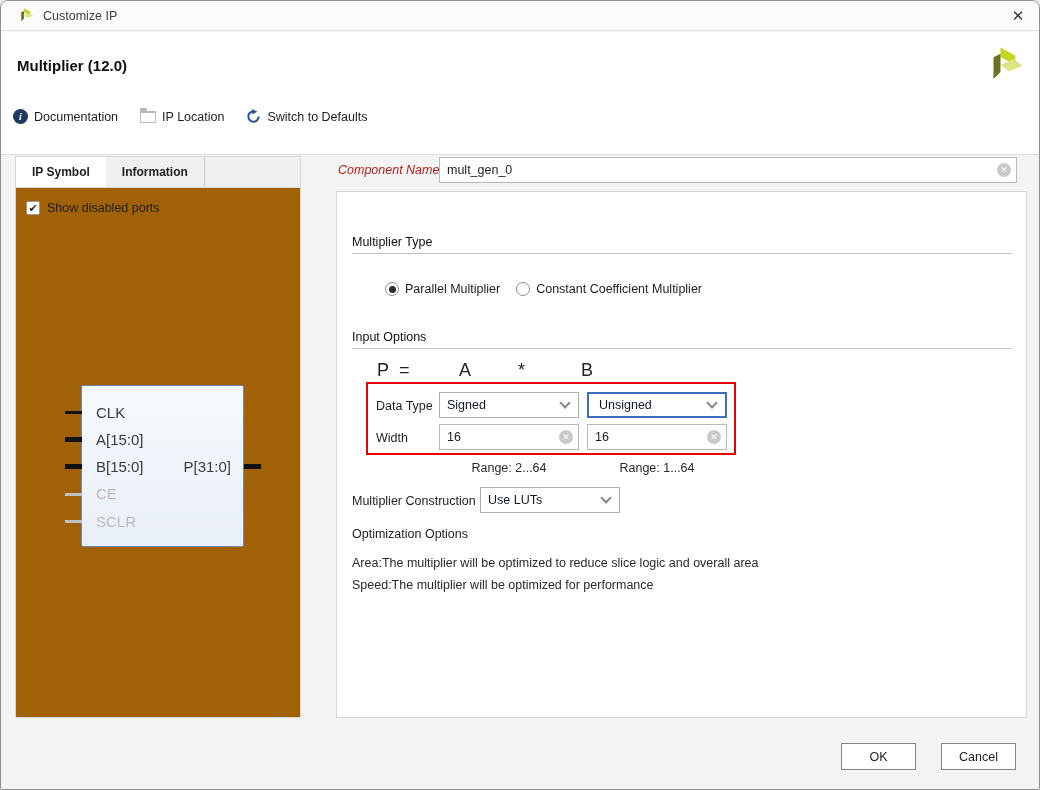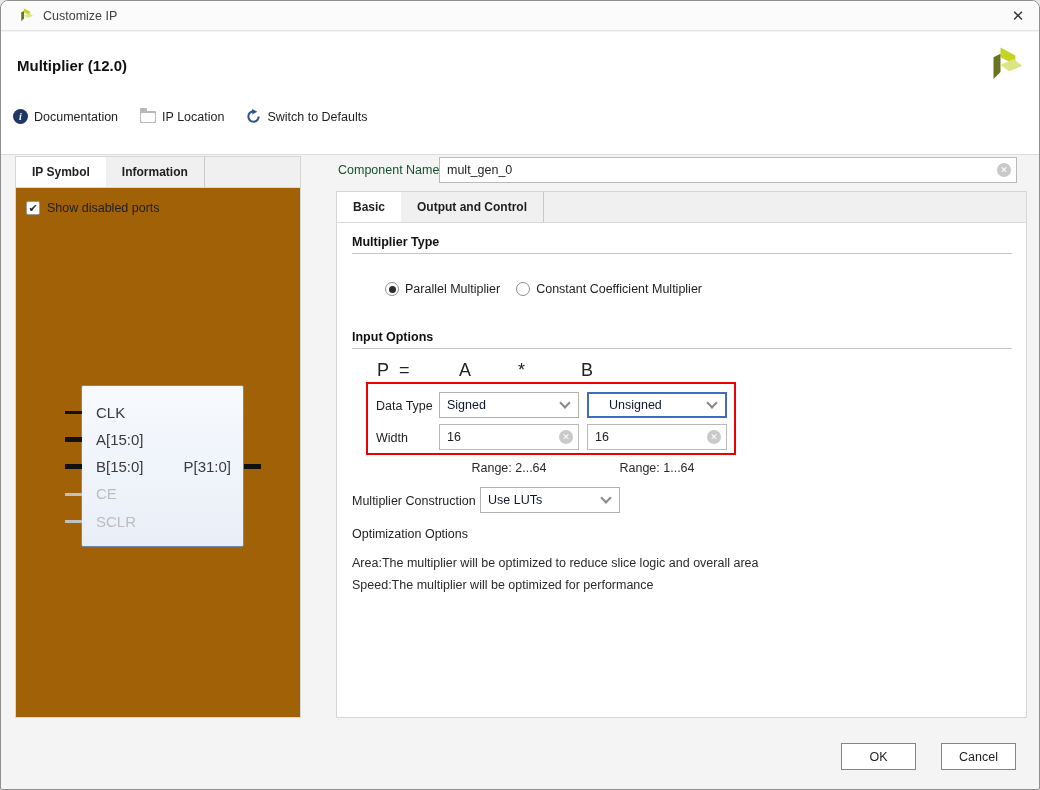--- a/index.html
+++ b/index.html
@@ -83,40 +83,40 @@
     border:1px solid #7288b0; border-radius:2px;
   }
   .port-label { position:absolute; left:14px; font-size:15px; color:#3b3b3b; }
   .port-label.disabled { color:#bcbcbc; }
   .port-out { position:absolute; right:12px; font-size:15px; color:#3b3b3b; }
   .stub { position:absolute; background:#111; }
   .stub.gray { background:#c0c0c0; }
 
   
   .comp-row { position:absolute; left:337px; top:156px; height:26px; display:flex; align-items:center; }
-  .comp-label { font-size:12.5px; color:#14532d; margin-right:18px; }
+  .comp-label { font-size:12.5px; color:#b91c1c; margin-right:18px;font-style:italic; }
   .comp-input-wrap { position:absolute; left:101px; top:0; width:578px; height:26px; }
   .text-input {
     width:100%; height:100%; border:1px solid #b9b9b9; background:#fff;
     font-family:"Liberation Sans",sans-serif; font-size:12.5px; color:#1e1e1e;
     padding:0 24px 0 7px; outline:none;
   }
   .clear-icon {
     position:absolute; right:6px; top:50%; transform:translateY(-50%);
     width:14px; height:14px; border-radius:50%; background:#c9c9c9;
     color:#fff; font-size:9px; display:flex; align-items:center; justify-content:center;
     cursor:pointer;
   }
 
   .main-panel {
     position:absolute; left:335px; top:190px; width:691px; height:527px;
     background:#ffffff; border:1px solid #d6d6d6;
   }
 
-  .section-h { position:absolute; font-size:12.5px; font-weight:bold; color:#111; }
+  .section-h { position:absolute; font-size:12.5px; font-weight:normal; color:#111; }
   .rule { position:absolute; left:15px; width:660px; height:1px; background:#c4c4c4; }
 
   .radio-row { position:absolute; left:48px; top:90px; display:flex; align-items:center; gap:16px; }
   .radio-opt { display:flex; align-items:center; gap:6px; font-size:12.5px; cursor:pointer; }
   .radio {
     width:14px; height:14px; border:1px solid #8e8e8e; border-radius:50%; background:#fff;
     display:flex; align-items:center; justify-content:center;
   }
   .radio.sel::after { content:""; width:7px; height:7px; border-radius:50%; background:#2d2d2d; }
 
@@ -126,21 +126,21 @@
     position:absolute; left:29px; top:190px; width:370px; height:73px;
     border:2px solid var(--red-highlight,#f00); pointer-events:none; z-index:5;
   }
   .fld-label { position:absolute; font-size:12.5px; color:#1e1e1e; }
 
   .combo {
     position:absolute; width:140px; height:26px; background:#fff;
     border:1px solid #b0b0b0; display:flex; align-items:center;
     font-size:12.5px; color:#0f172a; padding-left:7px; cursor:pointer;
   }
-  .combo.focused { border:2px solid var(--focus-blue,#3d6cc0); padding-left:20px; }
+  .combo.focused { border:2px solid var(--focus-blue,#3d6cc0); padding-left:10px; }
   .chev {
     position:absolute; right:9px; top:50%; width:8px; height:8px; margin-top:-6px;
     border-right:2px solid #8a8a8a; border-bottom:2px solid #8a8a8a;
     transform:rotate(45deg);
   }
   .num-wrap { position:absolute; width:140px; height:26px; }
   .num-wrap .text-input { padding-right:29px; }
 
   .range-lbl { position:absolute; width:140px; text-align:center; font-size:12.5px; color:#2a2a2a; }
 
@@ -225,24 +225,20 @@
 
   <div class="comp-row">
     <span class="comp-label">Component Name</span>
     <div class="comp-input-wrap">
       <input class="text-input" type="text" value="mult_gen_0" style="">
       <span class="clear-icon">✕</span>
     </div>
   </div>
 
   <div class="main-panel">
-    <div class="tabstrip">
-      <div class="tab active">Basic</div>
-      <div class="tab sep">Output and Control</div>
-    </div>
 
     <div class="section-h" style="left:15px; top:43px">Multiplier Type</div>
     <div class="rule" style="top:61px"></div>
     <div class="radio-row">
       <div class="radio-opt">
         <span class="radio sel"></span>
         <span>Parallel Multiplier</span>
       </div>
       <div class="radio-opt">
         <span class="radio"></span>

